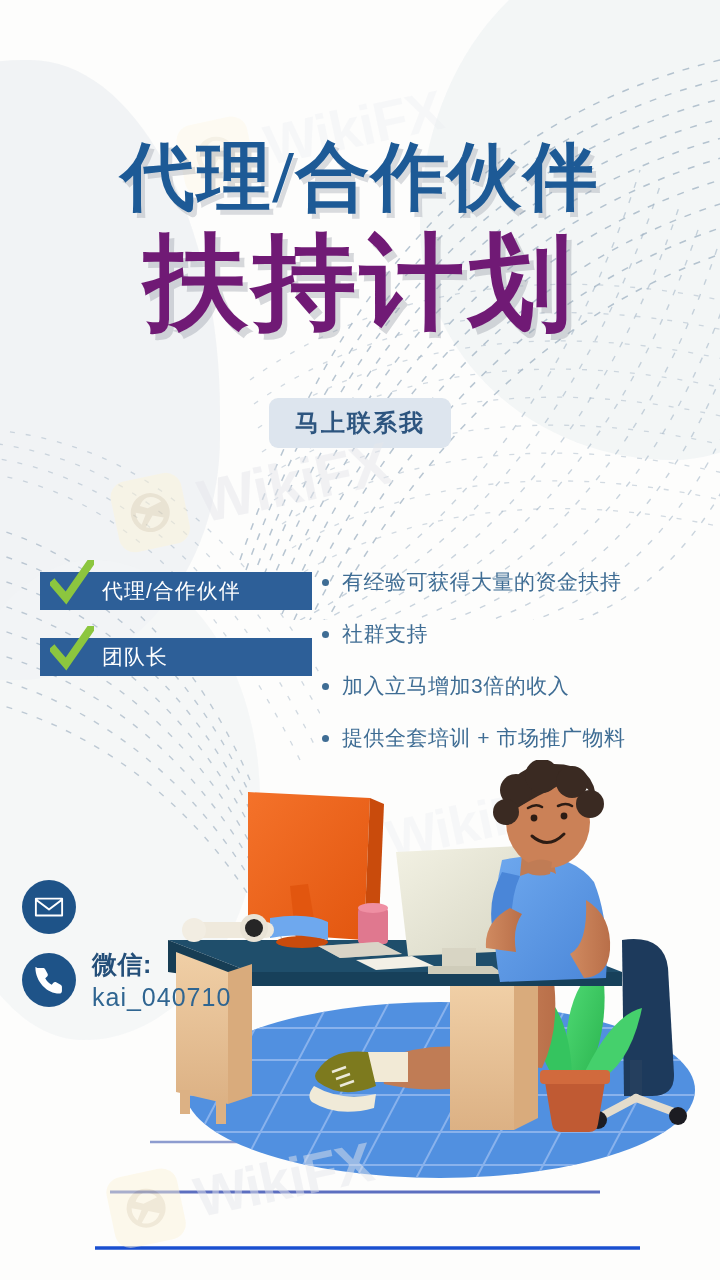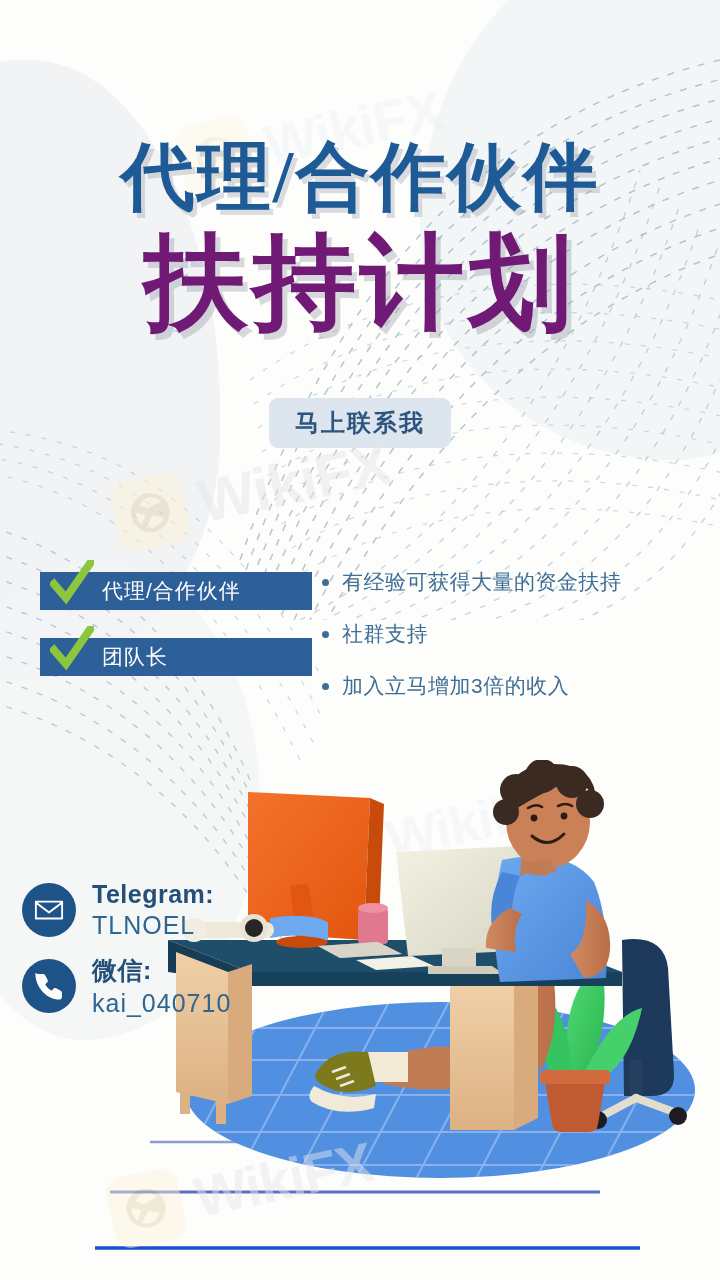--- a/index.html
+++ b/index.html
@@ -235,20 +235,24 @@
       <span>有经验可获得大量的资金扶持</span>
     </div>
     <div class="bullet-item">
       <span class="bullet-dot"></span>
       <span>社群支持</span>
     </div>
     <div class="bullet-item">
       <span class="bullet-dot"></span>
       <span>加入立马增加3倍的收入</span>
     </div>
+    <div class="bullet-item">
+      <span class="bullet-dot"></span>
+      <span>提供全套培训 + 市场推广物料</span>
+    </div>
   </div>
 
   <div class="watermark wm-4">
     <div class="wm-logo"></div>
     <div class="wm-text">WikiFX</div>
   </div>
 
   <svg class="floor-lines" viewBox="0 0 720 200">
     <line x1="150" y1="62" x2="560" y2="62" stroke="#8d9ccf" stroke-width="2.5"></line>
     <line x1="110" y1="112" x2="600" y2="112" stroke="#5c6fc0" stroke-width="3"></line>
@@ -412,24 +416,20 @@
   </svg>
 
   <div class="contacts">
 
     <div class="contact-row">
       <span class="contact-icon">
         <svg viewBox="0 0 32 24">
           <path d="M2 2h28a1 1 0 0 1 1 1v18a1 1 0 0 1-1 1H2a1 1 0 0 1-1-1V3a1 1 0 0 1 1-1zm1.6 2L16 13.2 28.4 4H3.6zM29 6.2 16.6 15.4a1 1 0 0 1-1.2 0L3 6.2V20h26V6.2z"></path>
         </svg>
       </span>
-      <span class="contact-text">
-        <span class="contact-label">Telegram:</span>
-        <span class="contact-value">TLNOEL</span>
-      </span>
     </div>
 
     <div class="contact-row">
       <span class="contact-icon">
         <svg viewBox="0 0 32 32">
           <path d="M9.6 3.2c1 0 1.8.5 2.3 1.4l2.6 4.8c.5 1 .3 2.2-.5 2.9l-2 1.8c1.4 3 3.9 5.5 6.9 6.9l1.8-2c.7-.8 1.9-1 2.9-.5l4.8 2.6c.9.5 1.4 1.3 1.4 2.3v4.2c0 1.6-1.3 2.9-2.9 2.9C14.2 30.5 1.5 17.8 1.5 2.6 1.5 1 2.8 3.2 4.4 3.2h5.2z"></path>
         </svg>
       </span>
       <span class="contact-text">
         <span class="contact-label">微信:</span>

